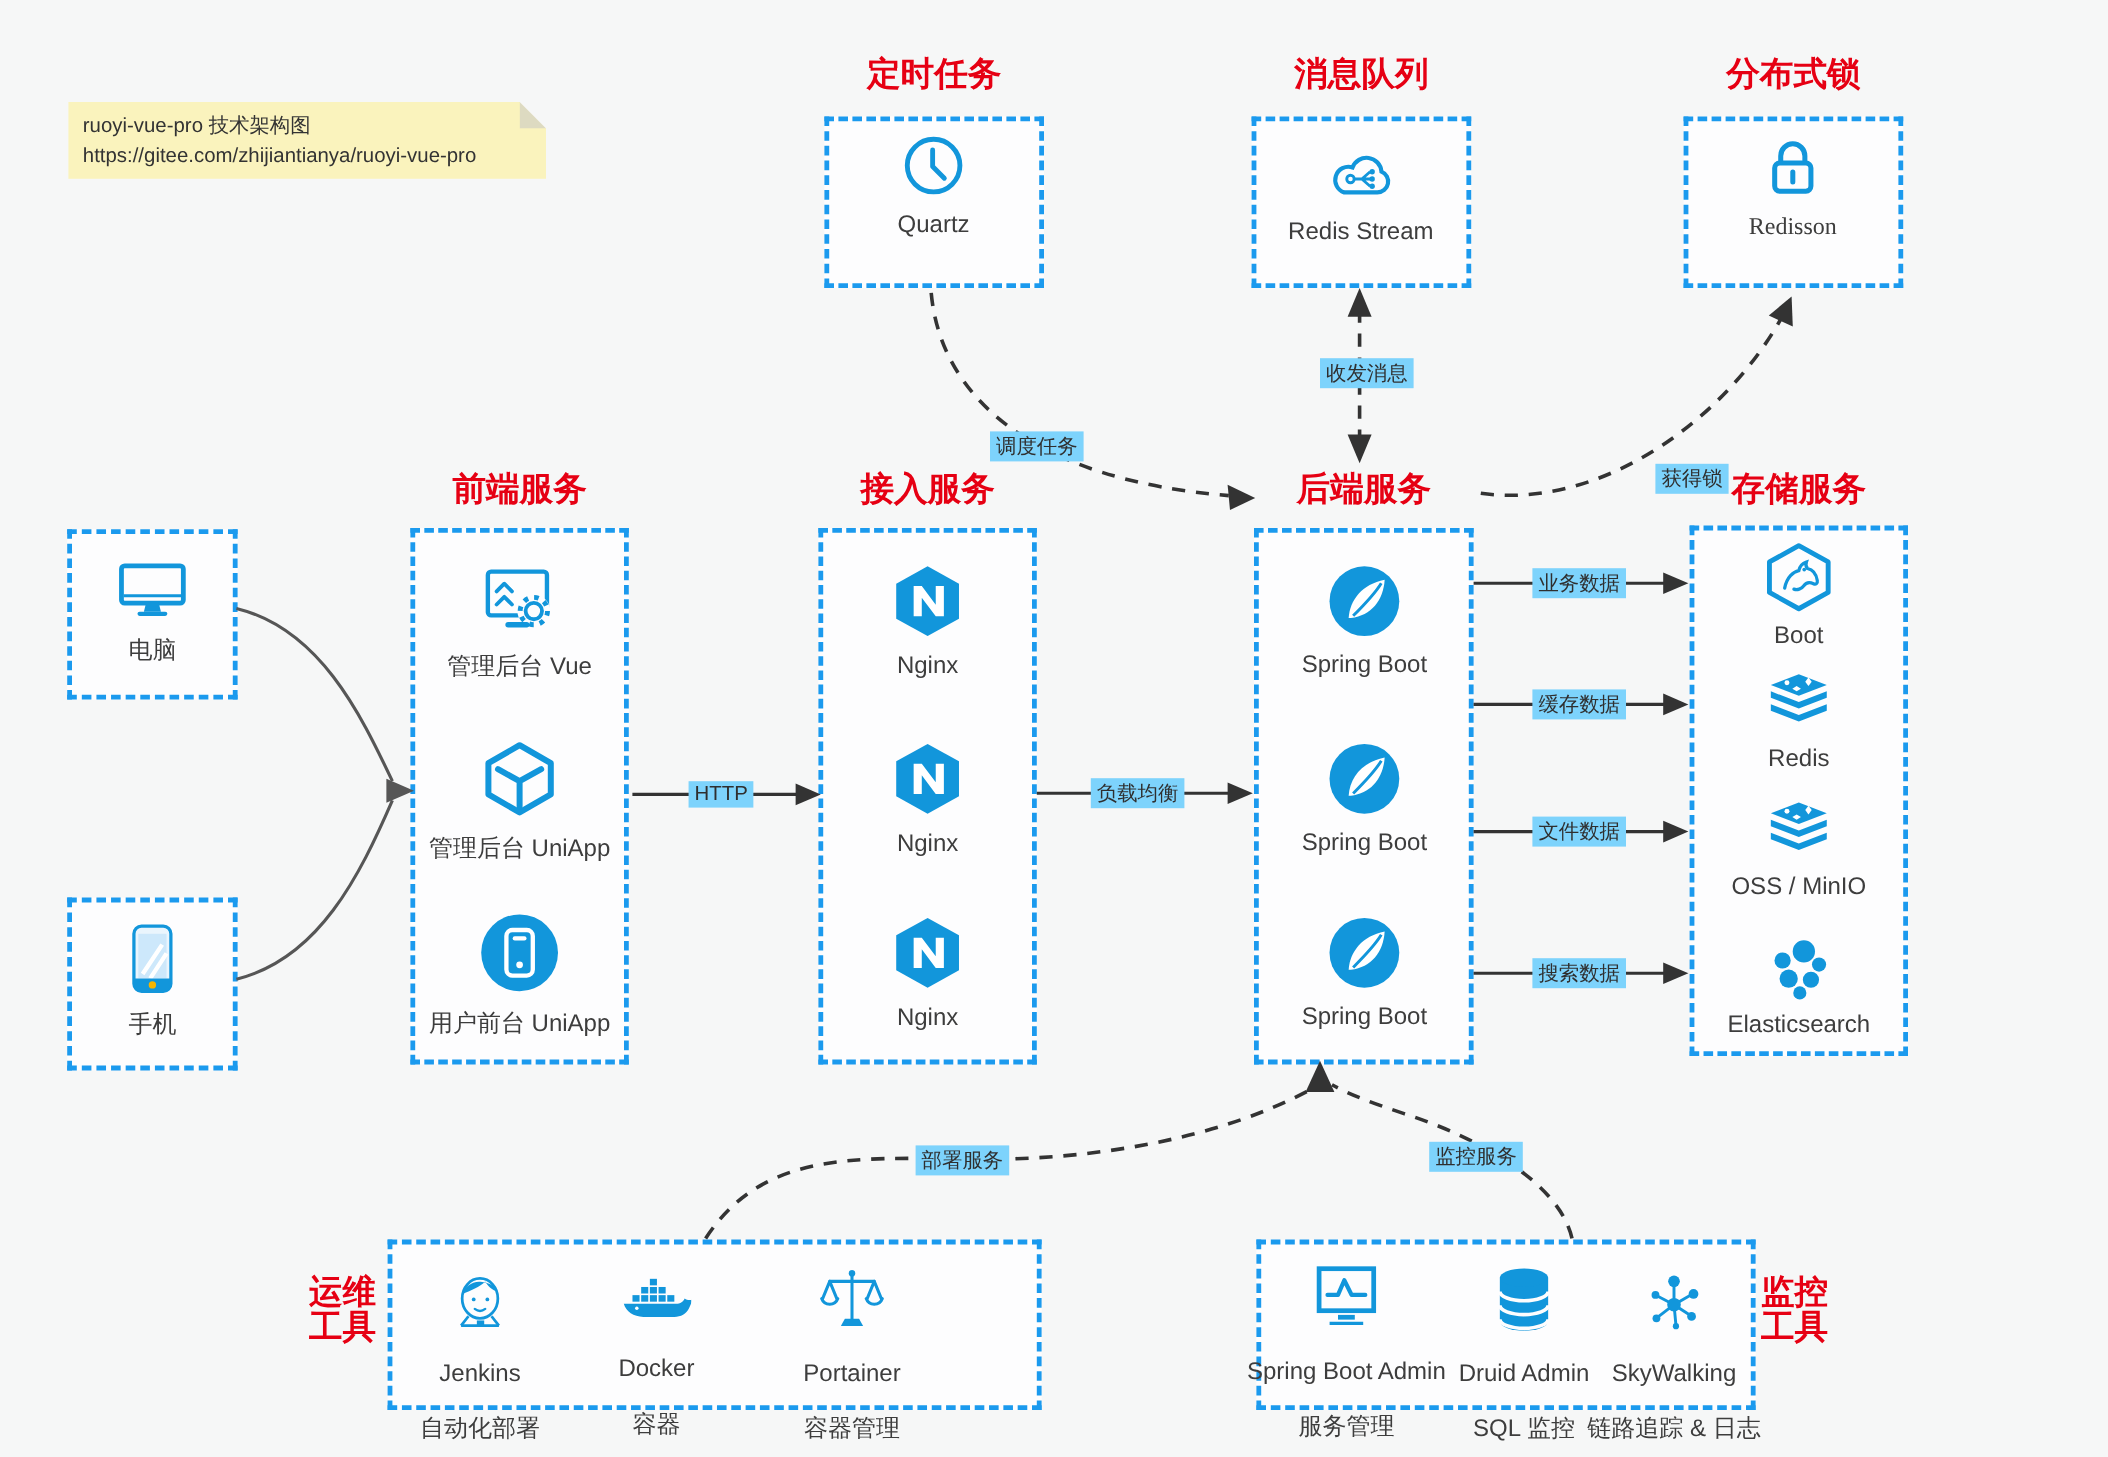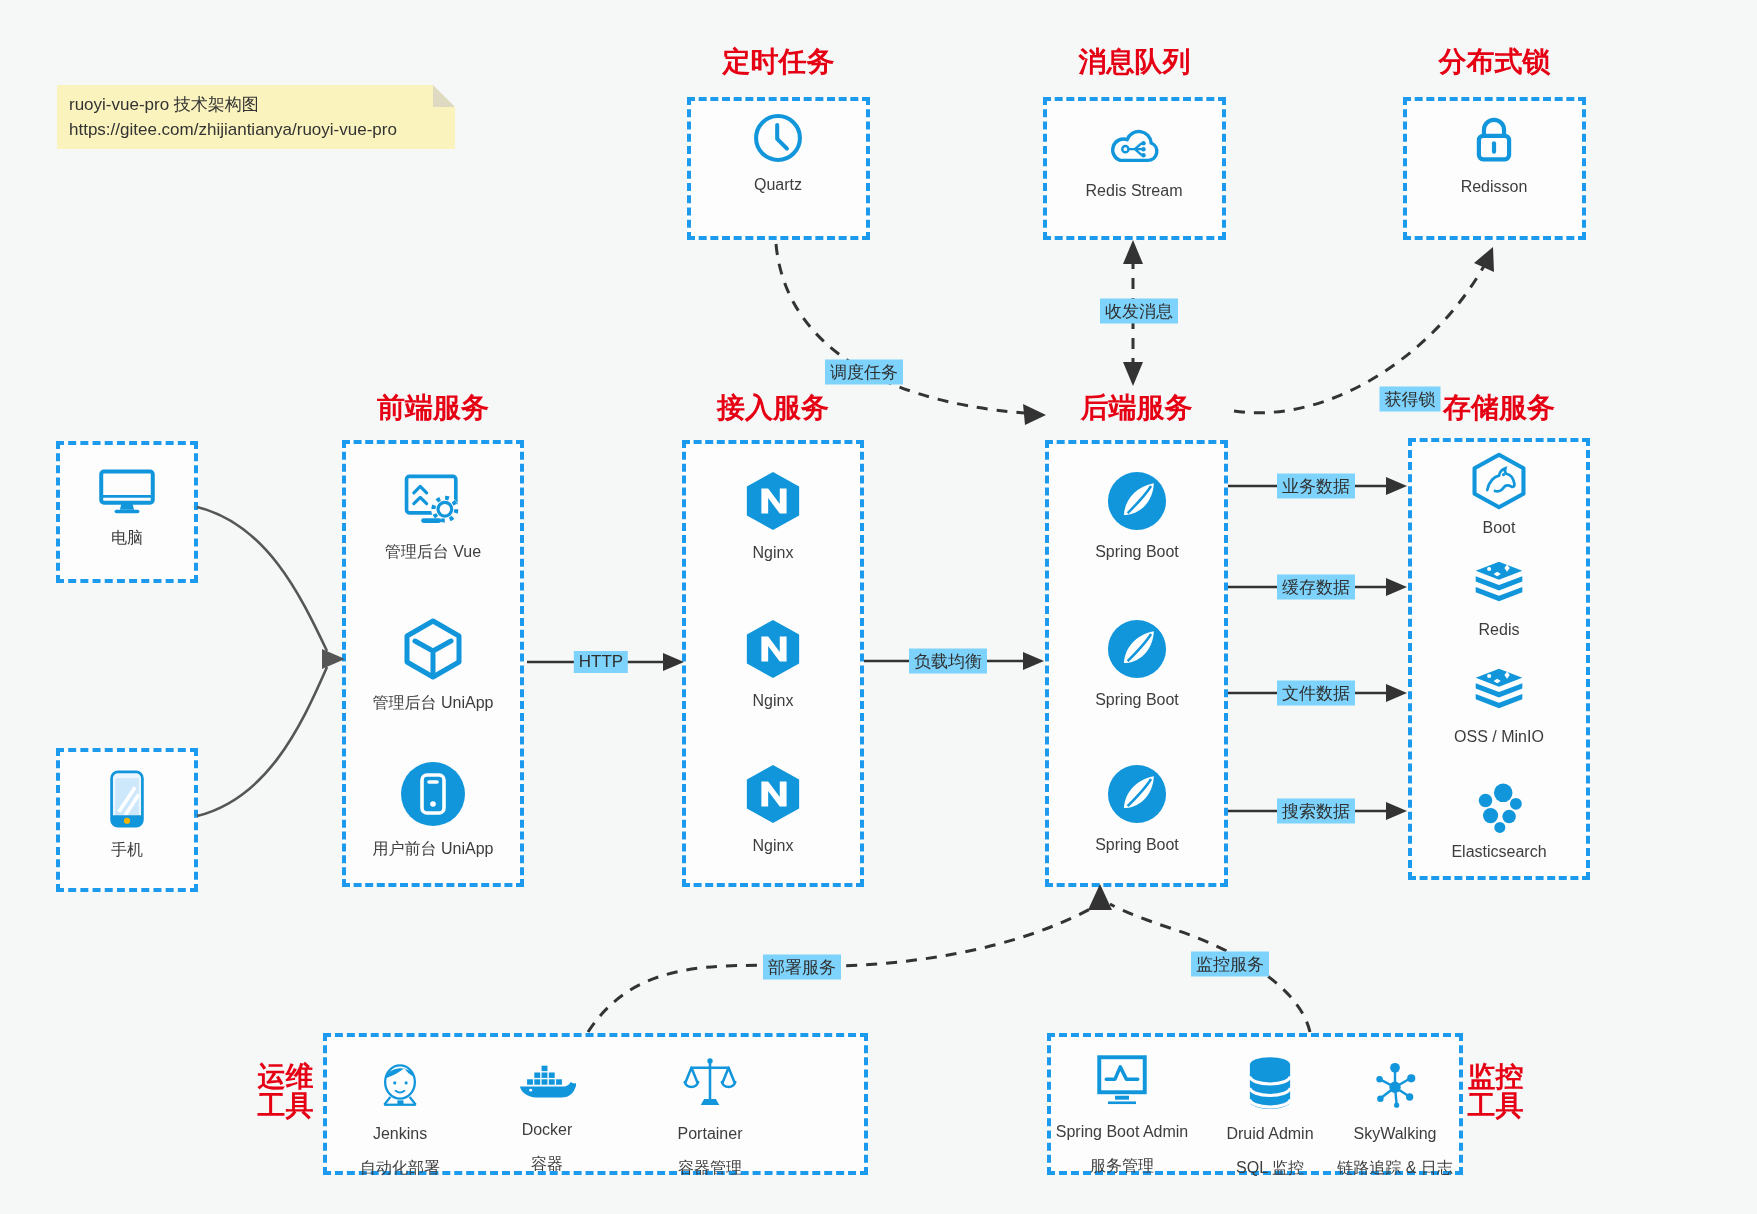--- a/index.html
+++ b/index.html
@@ -20,22 +20,22 @@
   
   .gbox{position:absolute;border:4px dashed var(--border-blue);background:#fdfdfe;box-sizing:border-box;}
 
   
   .gtitle{position:absolute;color:var(--red);font-weight:bold;font-size:28px;text-align:center;line-height:29px;}
 
   
   .node{position:absolute;transform:translateX(-50%);display:flex;flex-direction:column;
         align-items:center;gap:12px;width:210px;}
   .node .icon{display:block;line-height:0;}
-  .nlabel{font-size:16px;color:var(--ink);white-space:nowrap;text-align:center;}
-  .node.two{gap:13px;}
+  .nlabel{font-size:20px;color:var(--ink);white-space:nowrap;text-align:center;}
+  .node.two{gap:25px;}
   .node.two .nlabel{line-height:21px;}
   .sub{display:block;}
 
   
   .alabel{position:absolute;transform:translate(-50%,-50%);background:#7dd3fc;color:#2f2f2f;
           font-size:17px;padding:1px 5px;white-space:nowrap;}
 
   svg.edges{position:absolute;left:0;top:0;}
 </style>
 </head>
@@ -164,21 +164,21 @@
         <circle cx="26" cy="36" r="3.6" fill="none" stroke="#1296db" stroke-width="2.8"></circle>
         <path d="M30,36 h7 M37,36 L45,29 M37,36 L45,36 M37,36 L45,43" fill="none" stroke="#1296db" stroke-width="2.8"></path>
         <circle cx="47" cy="29" r="2.6" fill="#1296db"></circle>
           <circle cx="47" cy="36" r="2.6" fill="#1296db"></circle>
           <circle cx="47" cy="43" r="2.6" fill="#1296db"></circle>
       </svg>
     </span>
     <span class="nlabel">Redis Stream</span>
   </div>
 
-  <div class="node" style="left:1494px;top:114px;">
+  <div class="node" style="left:1494px;top:114px;font-family:Liberation Serif, serif;">
     <span class="icon">
       <svg width="48" height="52" viewBox="0 0 56 62">
         <path d="M16,26 v-7 a12,12 0 0 1 24,0 v7" fill="none" stroke="#1296db" stroke-width="5"></path>
         <rect x="10" y="26" width="36" height="28" rx="5" fill="none" stroke="#1296db" stroke-width="5"></rect>
         <line x1="28" y1="35" x2="28" y2="45" stroke="#1296db" stroke-width="5" stroke-linecap="round"></line>
       </svg>
     </span>
     <span class="nlabel">Redisson</span>
   </div>
 

